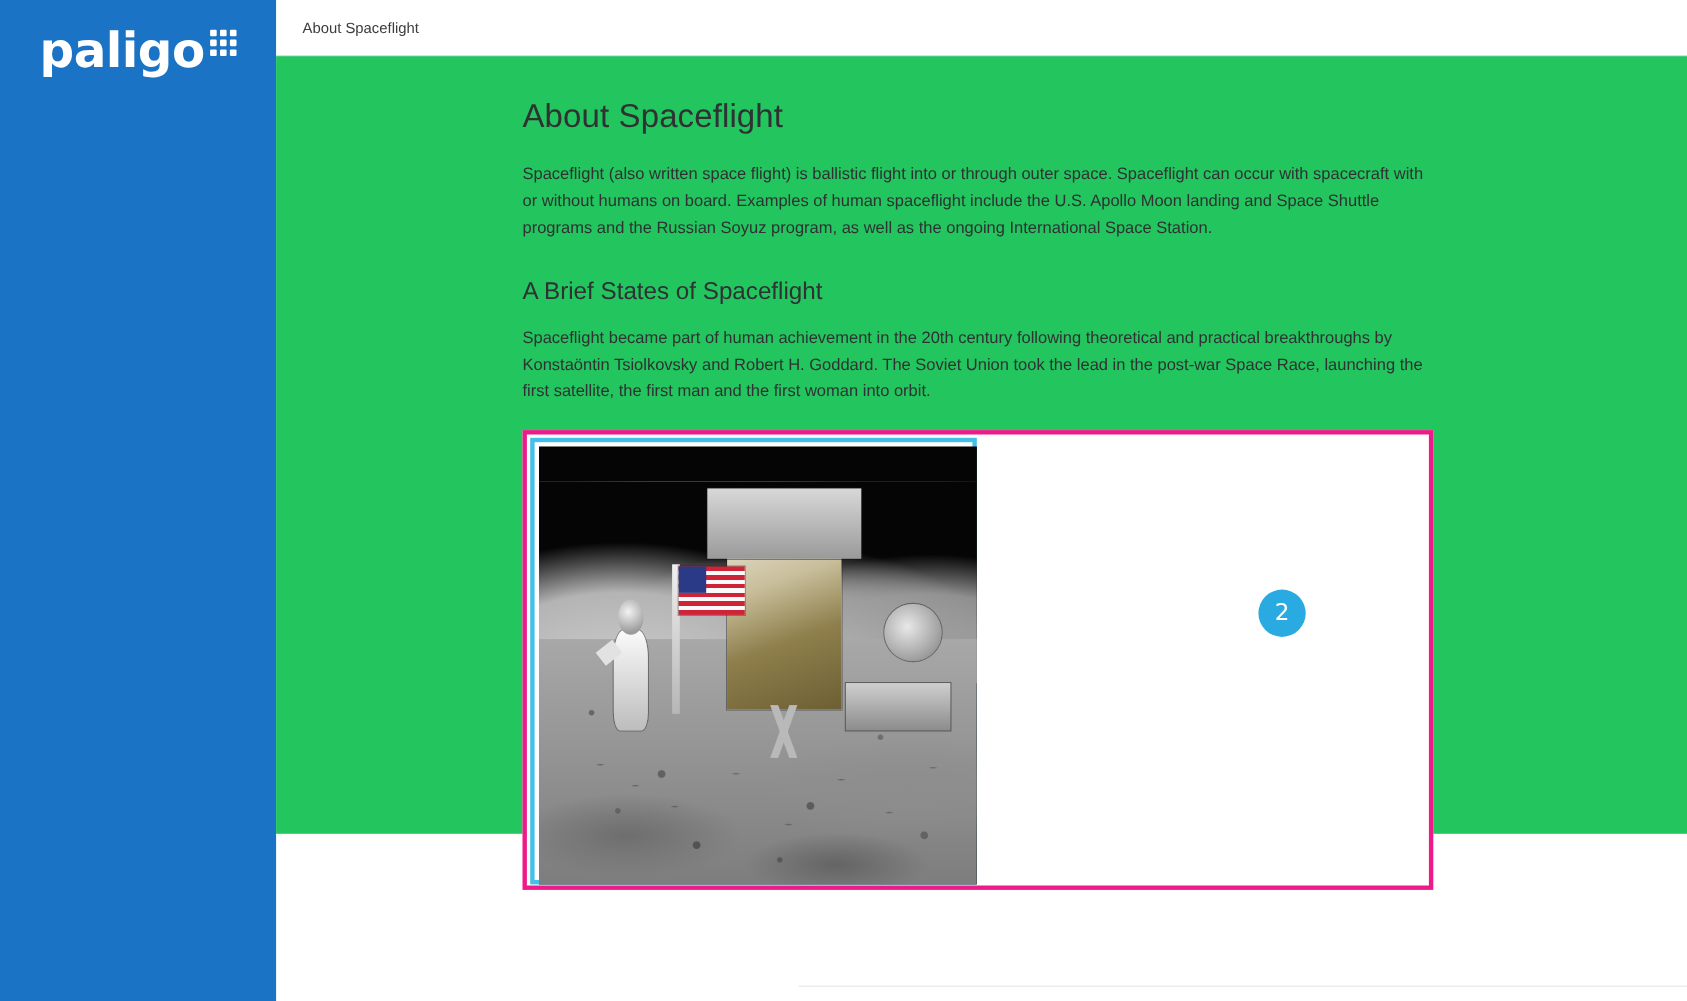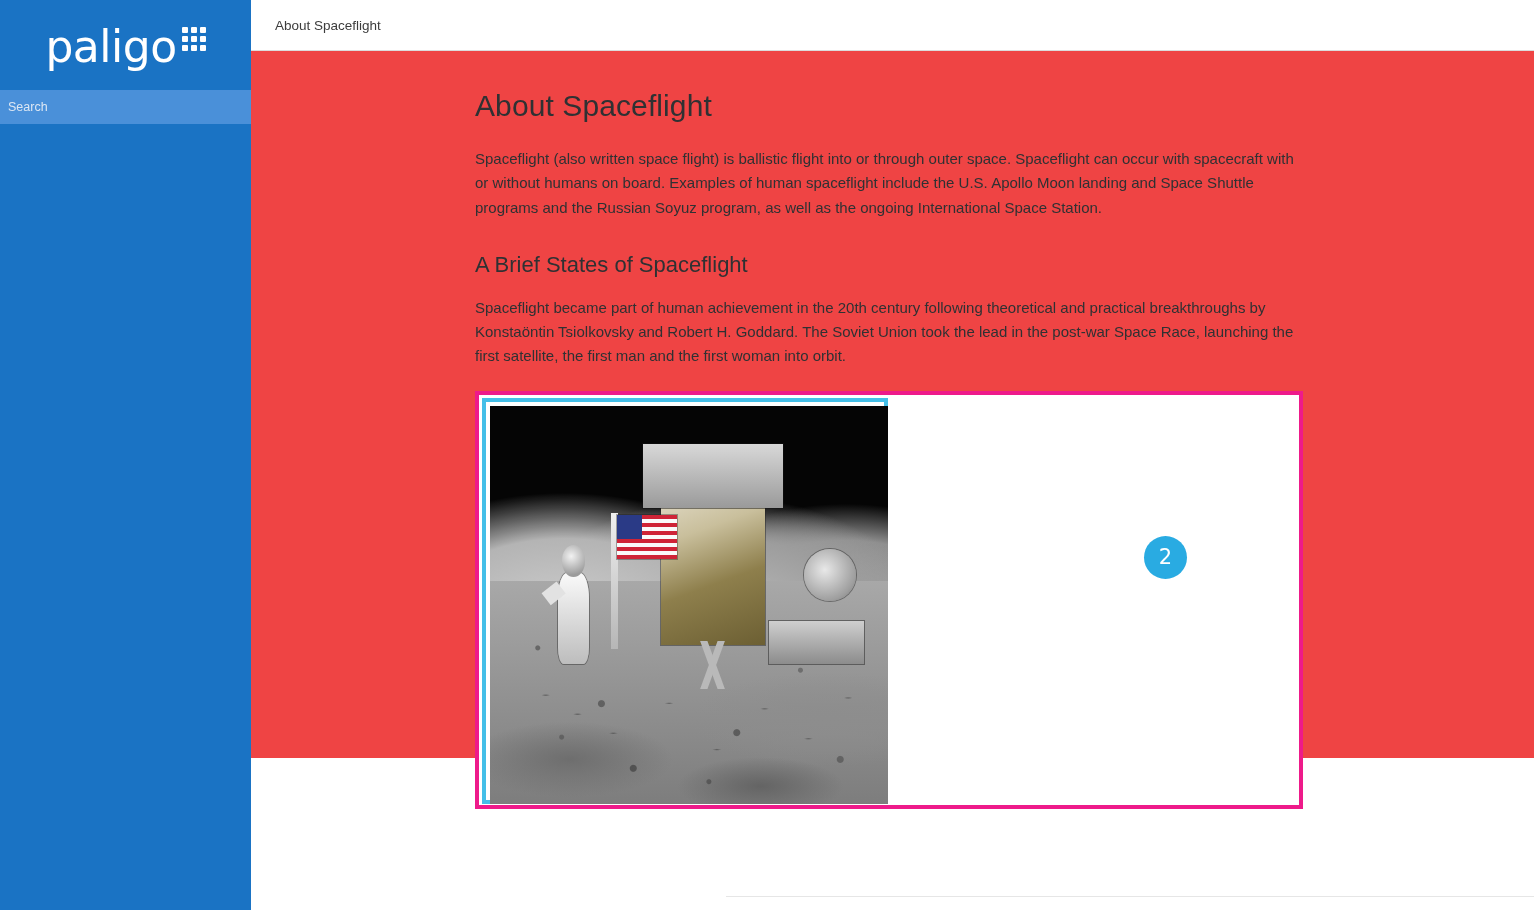--- a/index.html
+++ b/index.html
@@ -28,21 +28,21 @@
   .brand {
     height: 90px;
     display: flex;
     align-items: center;
     justify-content: center;
     padding-top: 4px;
   }
   .brand-wordmark {
     font-family: "DejaVu Sans", sans-serif;
     font-size: 44px;
-    font-weight: 400;
+    font-weight: 700;
     color: #ffffff;
     letter-spacing: -0.5px;
     line-height: 1;
   }
   .brand-dots {
     display: grid;
     grid-template-columns: repeat(3, 6px);
     grid-template-rows: repeat(3, 6px);
     gap: 3px;
     margin-left: 5px;
@@ -68,21 +68,21 @@
     color: #e8eef6;
     font-size: 12.5px;
     opacity: .92;
   }
 
   
   .main {
     flex: 1 1 auto;
     height: 758px;
     position: relative;
-    background: #ef4444;
+    background: #22c55e;
   }
   .topbar {
     height: 51px;
     border-bottom: 1px solid #dcdcdc;
     display: flex;
     align-items: center;
     padding-left: 24px;
     background: #ffffff;
   }
   .topbar .crumb {
@@ -313,23 +313,20 @@
             <i></i>
             <i></i>
             <i></i>
             <i></i>
             <i></i>
             <i></i>
             <i></i>
             <i></i>
         </span>
       </div>
-    </div>
-    <div class="search-box">
-      <span class="search-text">Search</span>
     </div>
   </aside>
 
   <section class="main">
 
     <div class="topbar">
       <span class="crumb">About Spaceflight</span>
     </div>
 
     <div class="content">

